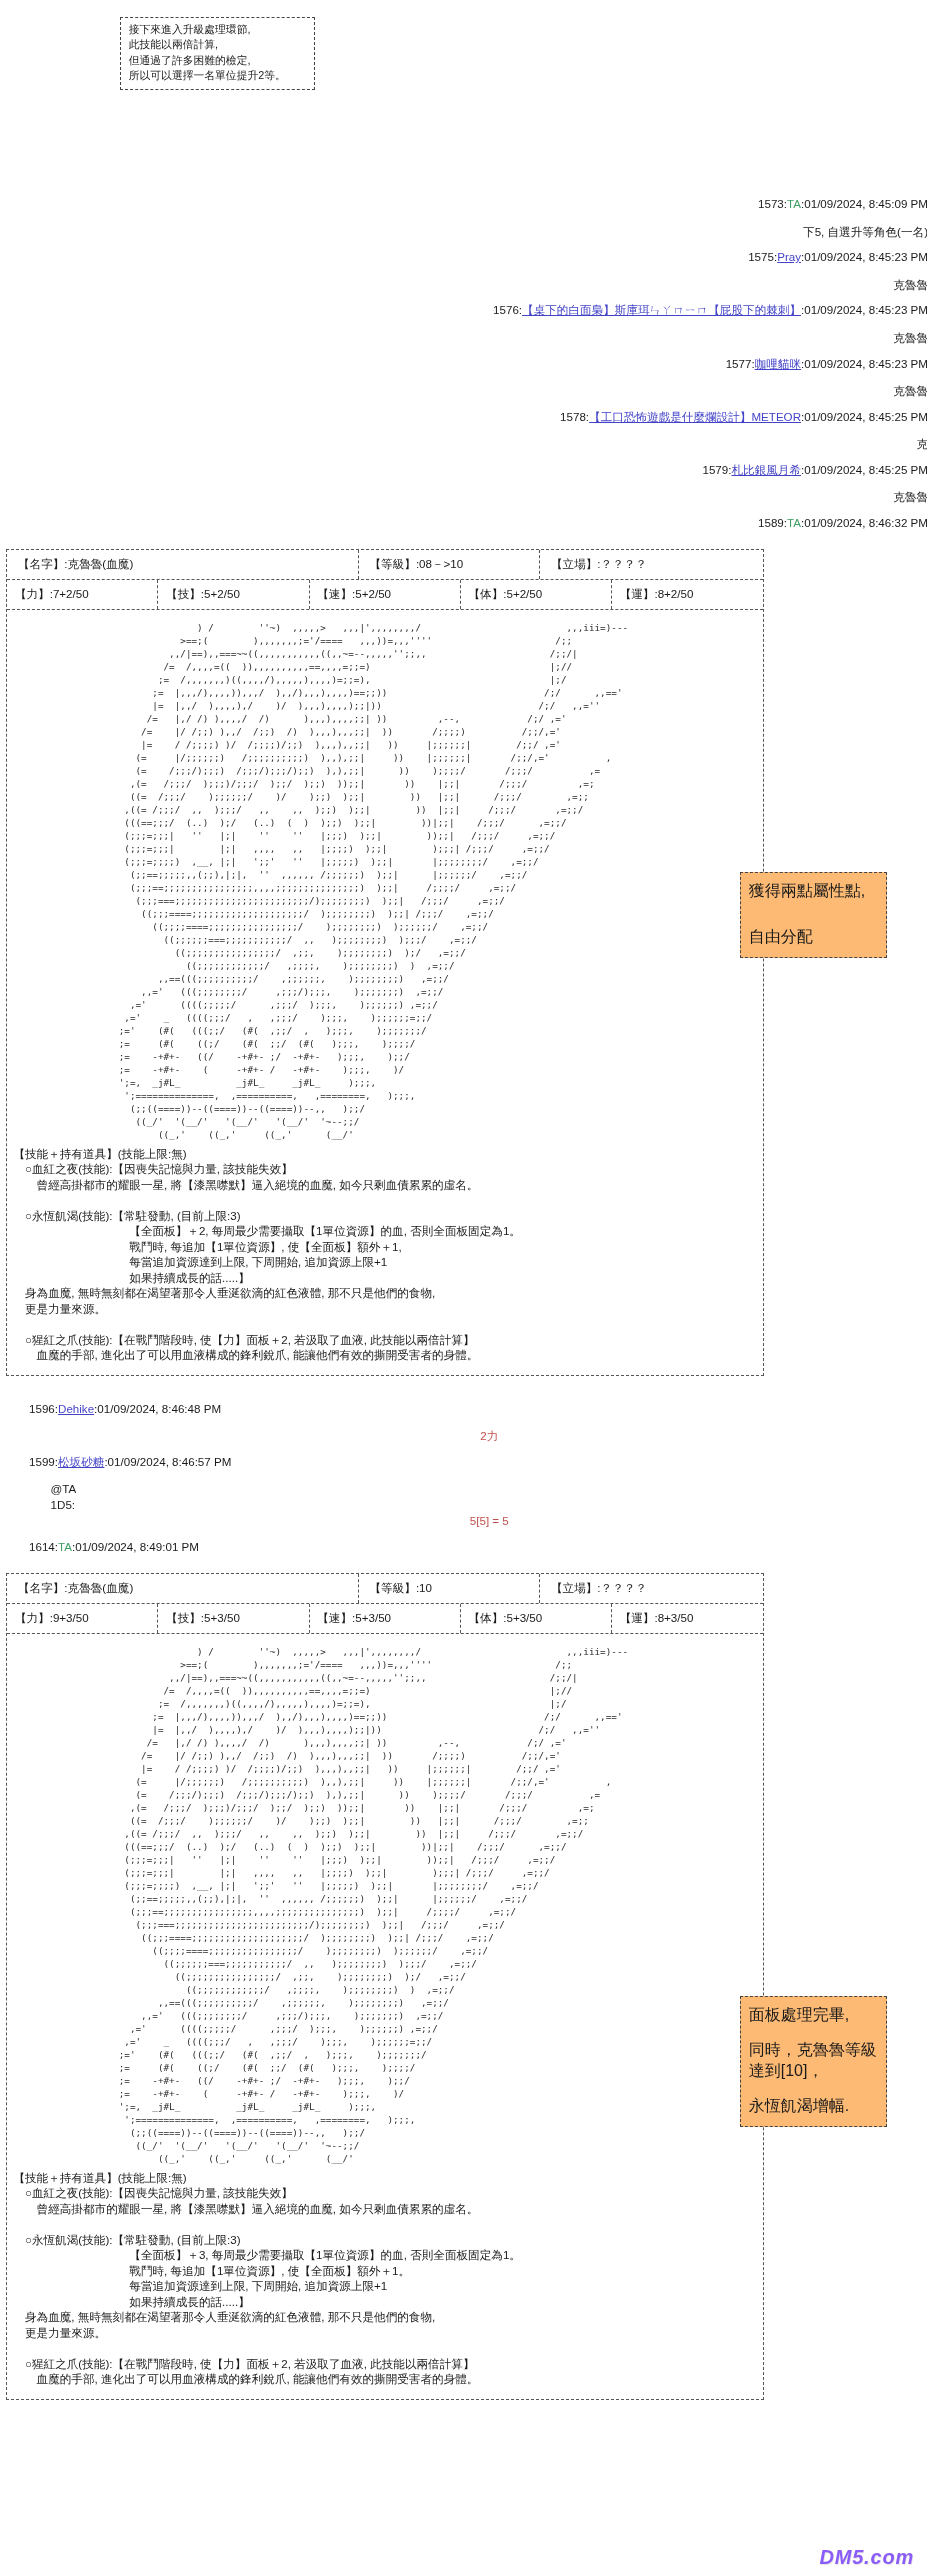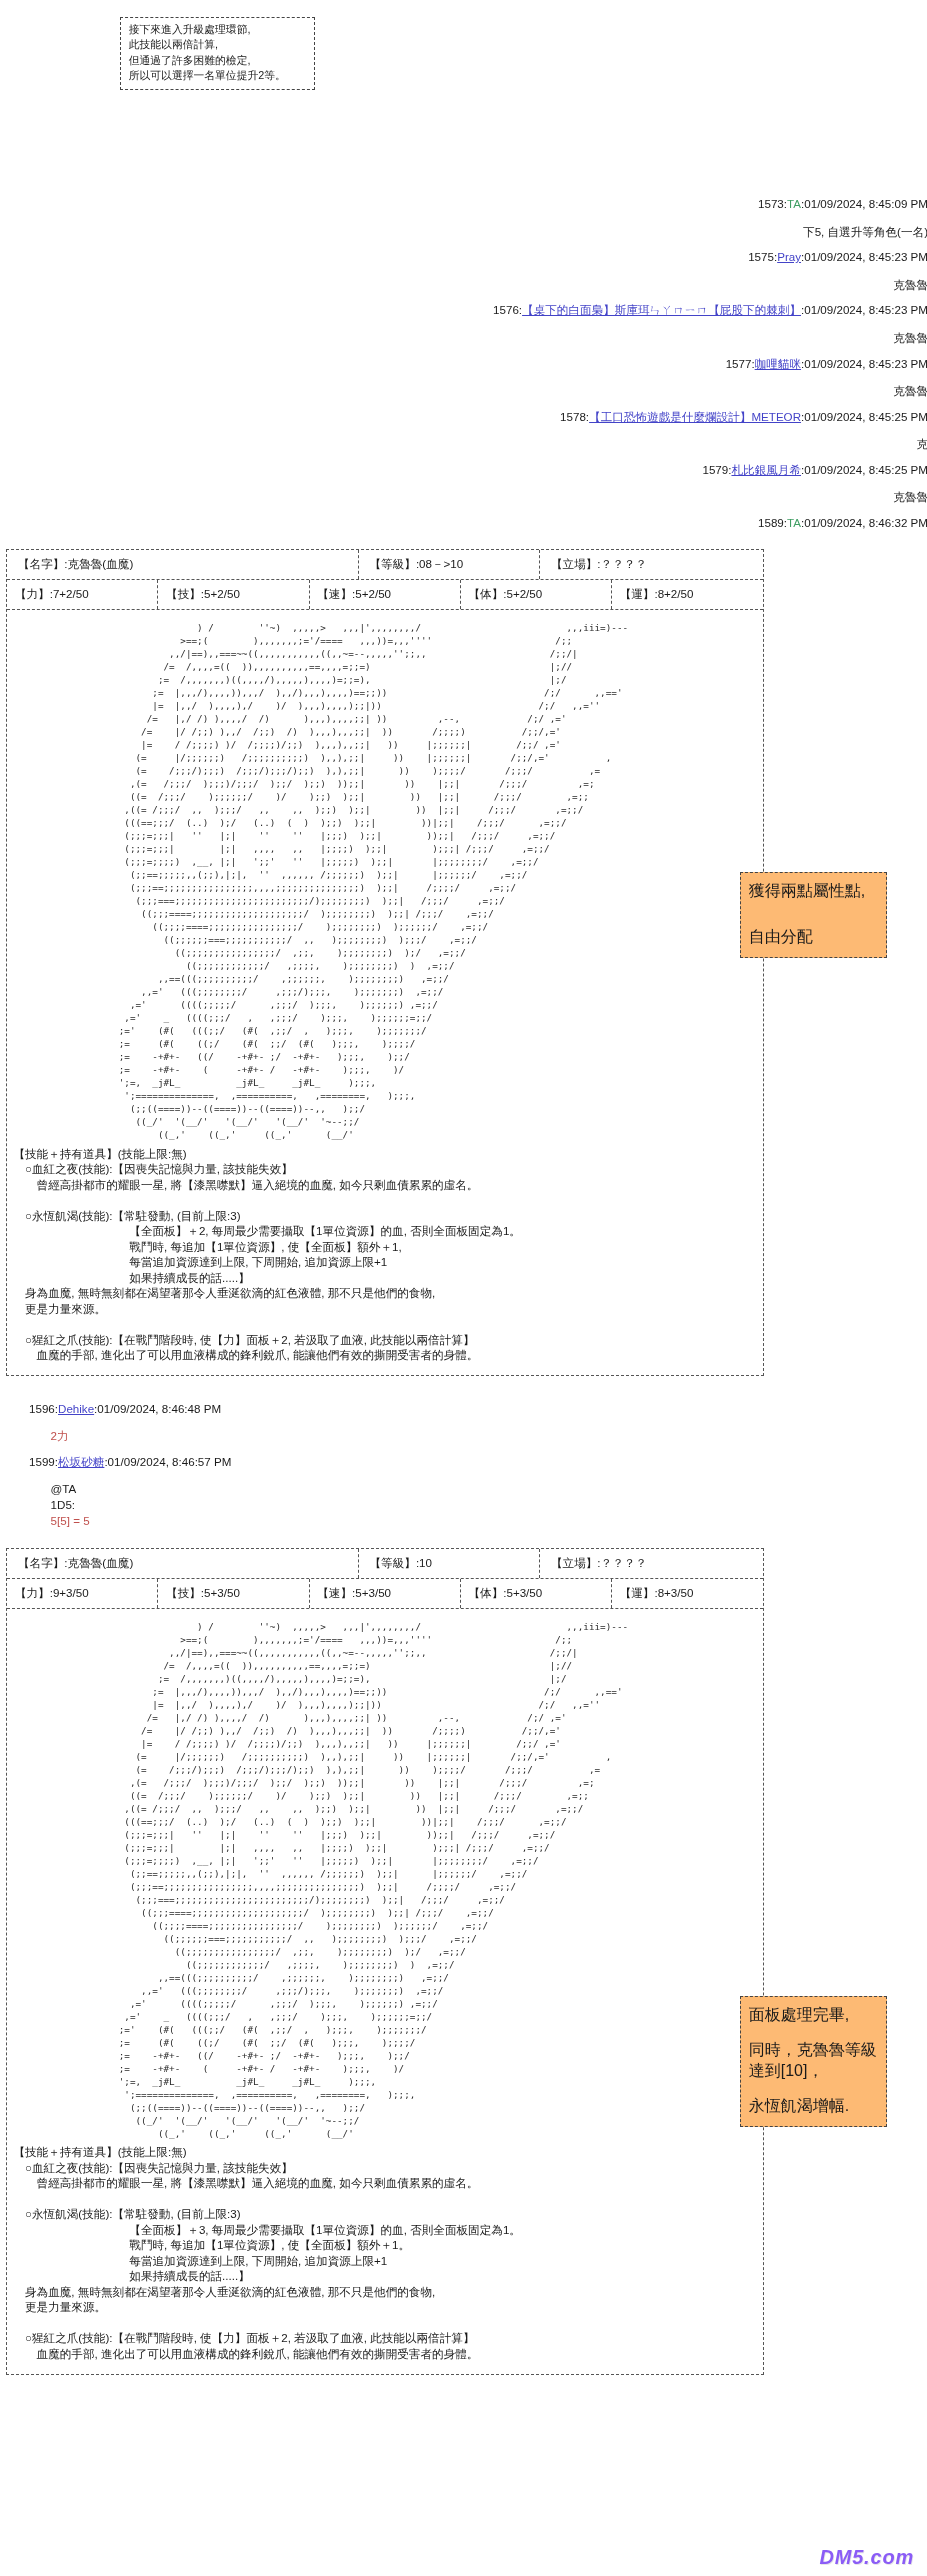--- a/index.html
+++ b/index.html
@@ -20,21 +20,21 @@
   .chat-log-1{margin-top:107px;text-align:right;}
   .chat-log-2{margin-top:26px;}
   .chat-entry{margin-bottom:10.8px;}
   .chat-head{line-height:14.7px;margin-top:10.8px;white-space:nowrap;}
   .c-id{color:#1a1a1a;}
   .nm-ta{color:#3f9e63;}
   .nm-link{color:#4343c8;text-decoration:underline;cursor:pointer;}
   .c-time{color:#1a1a1a;}
   .chat-reply{margin:11.6px 0 0 21.6px;}
   .r-line{line-height:16px;}
-  .r-red{color:#c0504d;}
+  .r-red{color:#c0504d;text-align:center;}
 
   
   .panel{
     margin:18.6px 0 0 6.2px;width:756px;
     border:0.8px dashed #555;background:#fff;
   }
   .p-row{display:flex;border-bottom:0.8px dashed #555;}
   .p-cell{
     padding:7px 4.6px 7px 10.8px;font-size:11.6px;white-space:nowrap;
     border-right:0.8px dashed #555;box-sizing:border-box;
@@ -203,20 +203,23 @@
       </div>
     </div>
     <div class="chat-entry">
       <div class="chat-head"><span class="c-id">1599:</span><span class="nm-link">松坂砂糖</span><span class="c-time">:01/09/2024, 8:46:57 PM</span></div>
       <div class="chat-reply">
         <div class="r-line">@TA</div>
         <div class="r-line">1D5:</div>
         <div class="r-line r-red">5[5] = 5</div>
       </div>
     </div>
+    <div class="chat-entry">
+      <div class="chat-head"><span class="c-id">1614:</span><span class="nm-ta">TA</span><span class="c-time">:01/09/2024, 8:49:01 PM</span></div>
+    </div>
   </div>
 
 <div class="panel">
     <div class="p-row">
       <div class="p-cell p-name">【名字】:克魯魯(血魔)</div>
       <div class="p-cell p-level">【等級】:10</div>
       <div class="p-cell p-stance">【立場】:？？？？</div>
     </div>
     <div class="p-row">
       <div class="p-cell p-stat">【力】:9+3/50</div>

